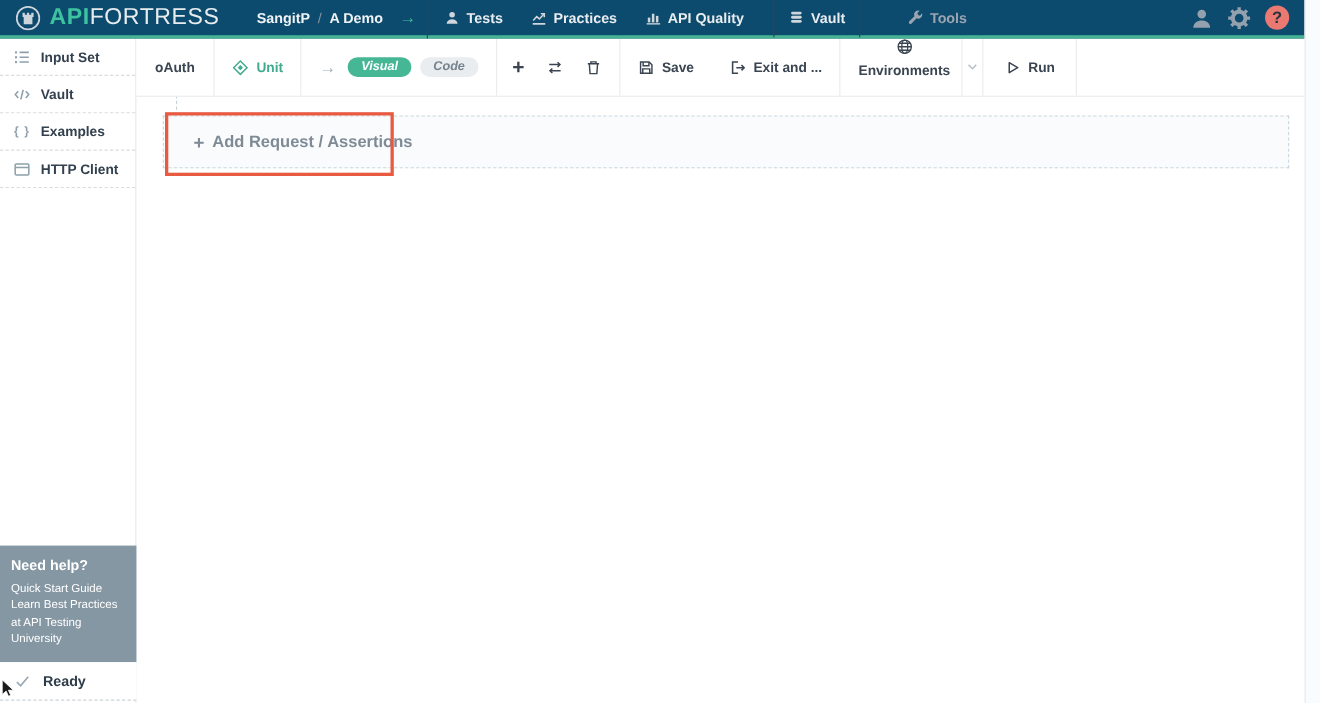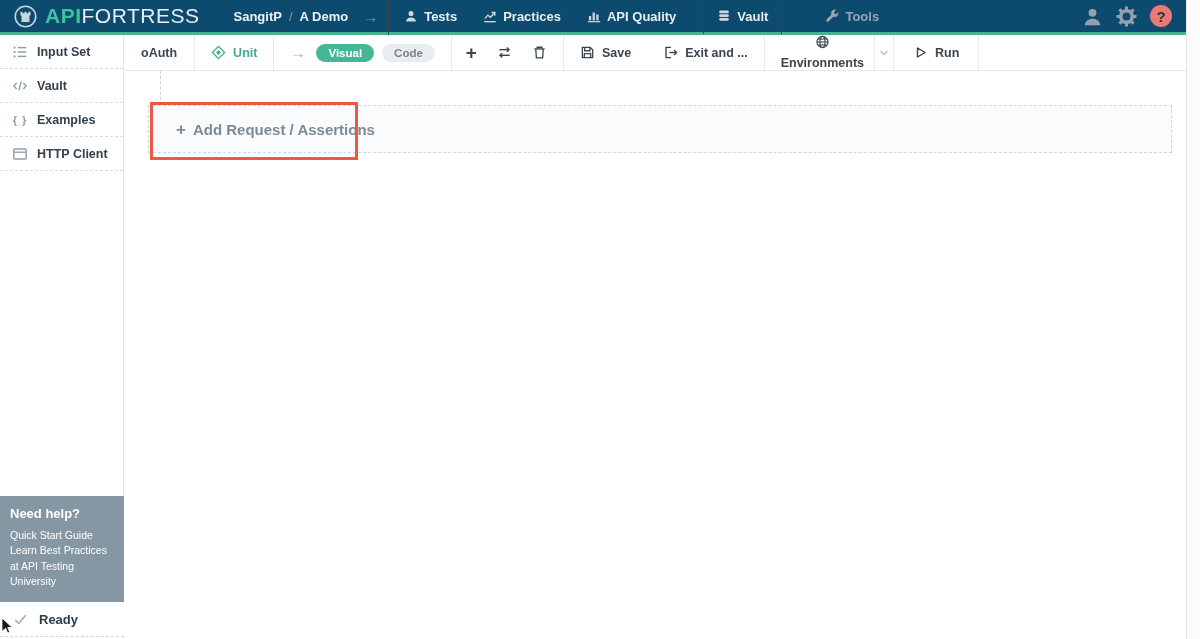--- a/index.html
+++ b/index.html
@@ -49,31 +49,31 @@
     color:#fff; padding:10px 9px 13px 10px;margin-top:36px; }
   .help-title { font-size:13px; font-weight:700; margin-bottom:7px; }
   .help-link { font-size:10.5px; line-height:1.45; cursor:pointer; }
   .ready-row { position:absolute; bottom:2px; left:0; width:124px; height:35px;
     display:flex; align-items:center; gap:11px; padding-left:13px;
     border-bottom:1px dashed #cdd4d9; background:#fff; }
   .ready-row .check-icon { width:15px; height:15px; color:#9aa7b0; display:block; }
   .ready-label { font-size:13px; font-weight:700; color:#2e3c49; }
 
   
-  .toolbar { position:absolute; top:35px; left:124px; width:1062px; height:36px;
+  .toolbar { position:absolute; top:35px; left:124px; width:1062px; height:53px;
     background:#fff; border-bottom:1px solid #e8eaeb; display:flex; align-items:stretch; z-index:30; }
   .tb-seg { display:flex; align-items:center; gap:7px; padding:0 16px;
     border-right:1px solid #e9ebec; cursor:pointer; }
   .tb-label { font-size:12.5px; font-weight:700; color:#3a4551; white-space:nowrap; }
   .tb-teal { color:#41ab8e; }
   .tb-icon { width:15px; height:15px; color:#3a4551; display:block; }
   .tb-icon-teal { color:#41ab8e; }
   .seg-noborder { border-right:none; }
   .mode-arrow { color:#9fabb4; font-size:15px; font-weight:400; margin-right:3px; }
-  .pill { border-radius:11px; padding:3px 12px; font-size:11.5px; font-weight:700; cursor:pointer; }
+  .pill { border-radius:11px; padding:3px 12px; font-size:11.5px; font-weight:700; cursor:pointer;font-style:italic; }
   .pill-visual { background:#46b795; color:#fff; }
   .pill-code { background:#e9edf0; color:#75838f; }
   .plus-glyph { font-size:19px; font-weight:600; color:#3a4551; line-height:1; }
   .chev-seg { padding:0 4px; border-right:1px solid #e9ebec; display:flex; align-items:center; cursor:pointer; }
   .chev-icon { width:10px; height:8px; color:#b9c2c9; display:block; }
 
   
   .main { position:absolute; top:71px; left:125px; width:1061px; height:568px; background:#fff; }
   .tree-connector { position:absolute; left:35px; top:0; height:34px; width:0;
     border-left:1px dashed #c8d2d8; }

